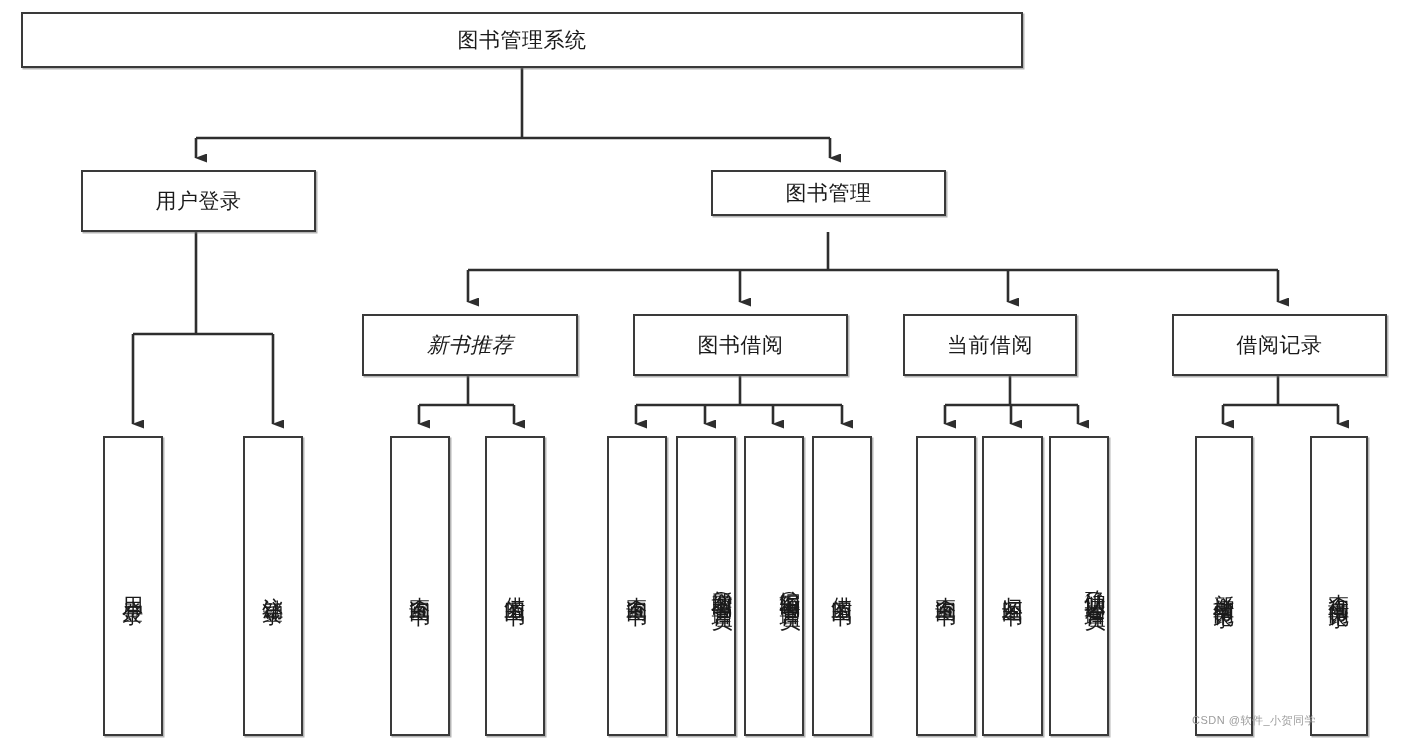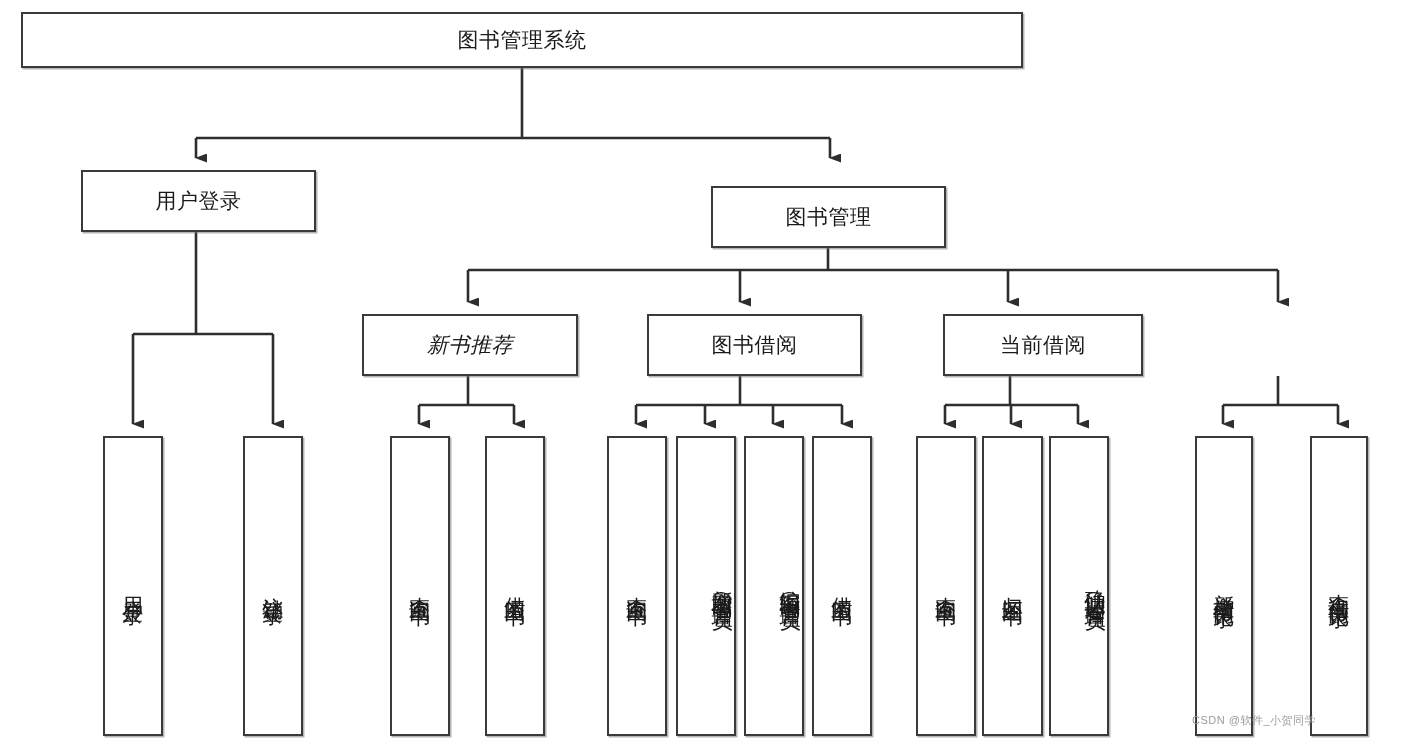--- a/index.html
+++ b/index.html
@@ -126,36 +126,39 @@
   </svg>
 
   <div class="node h" style="left:21px; top:12px; width:1002px; height:56px;">
     <span class="label">图书管理系统</span>
   </div>
 
   <div class="node h" style="left:81px; top:170px; width:235px; height:62px;">
     <span class="label">用户登录</span>
   </div>
 
-  <div class="node h" style="left:711px; top:186px; width:235px; height:62px;">
+  <div class="node h" style="left:711px; top:170px; width:235px; height:46px;">
     <span class="label">图书管理</span>
   </div>
 
   <div class="node h" style="left:362px; top:314px; width:216px; height:62px;font-style:italic;">
     <span class="label">新书推荐</span>
   </div>
 
-  <div class="node h" style="left:633px; top:314px; width:215px; height:62px;margin-left:14px;">
+  <div class="node h" style="left:633px; top:314px; width:215px; height:62px;">
     <span class="label">图书借阅</span>
   </div>
 
-  <div class="node h" style="left:903px; top:314px; width:200px; height:62px;margin-left:40px;">
+  <div class="node h" style="left:903px; top:314px; width:174px; height:62px;">
     <span class="label">当前借阅</span>
   </div>
 
+  <div class="node h" style="left:1172px; top:314px; width:215px; height:62px;">
+    <span class="label">借阅记录</span>
+  </div>
 
   <div class="node v vcenter" style="left:103px; top:436px; width:60px; height:300px;">
     <span class="label">用户登录</span>
   </div>
 
   <div class="node v vcenter" style="left:243px; top:436px; width:60px; height:300px;">
     <span class="label">注销登录</span>
   </div>
 
   <div class="node v vcenter" style="left:390px; top:436px; width:60px; height:300px;">

